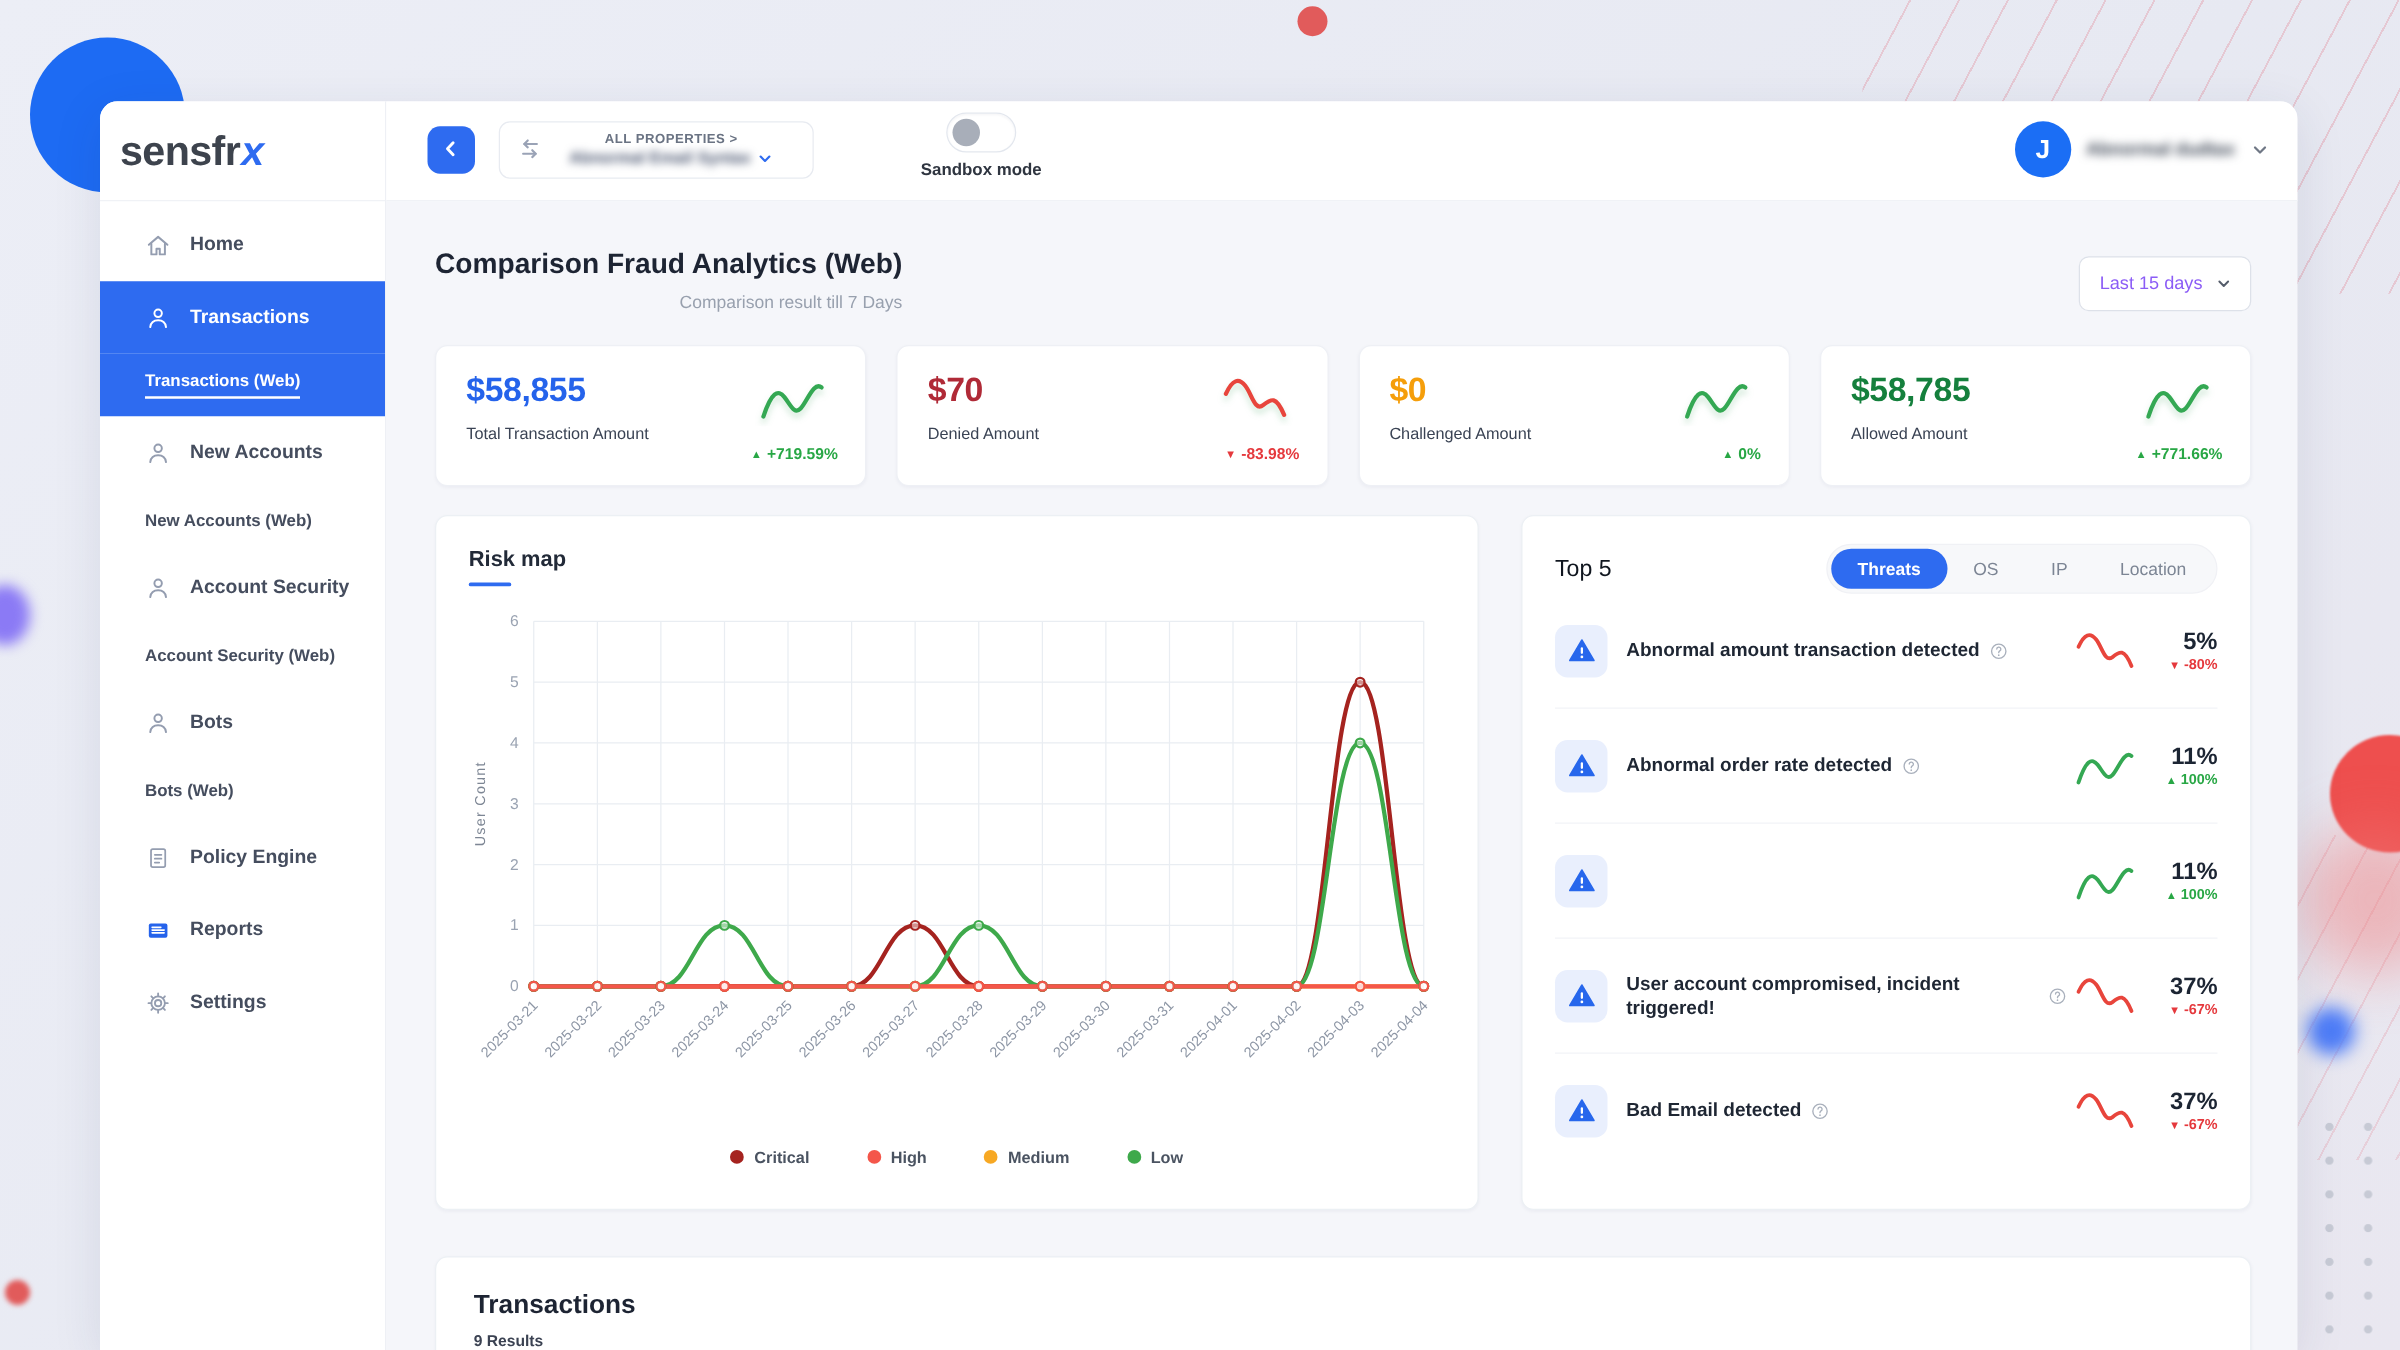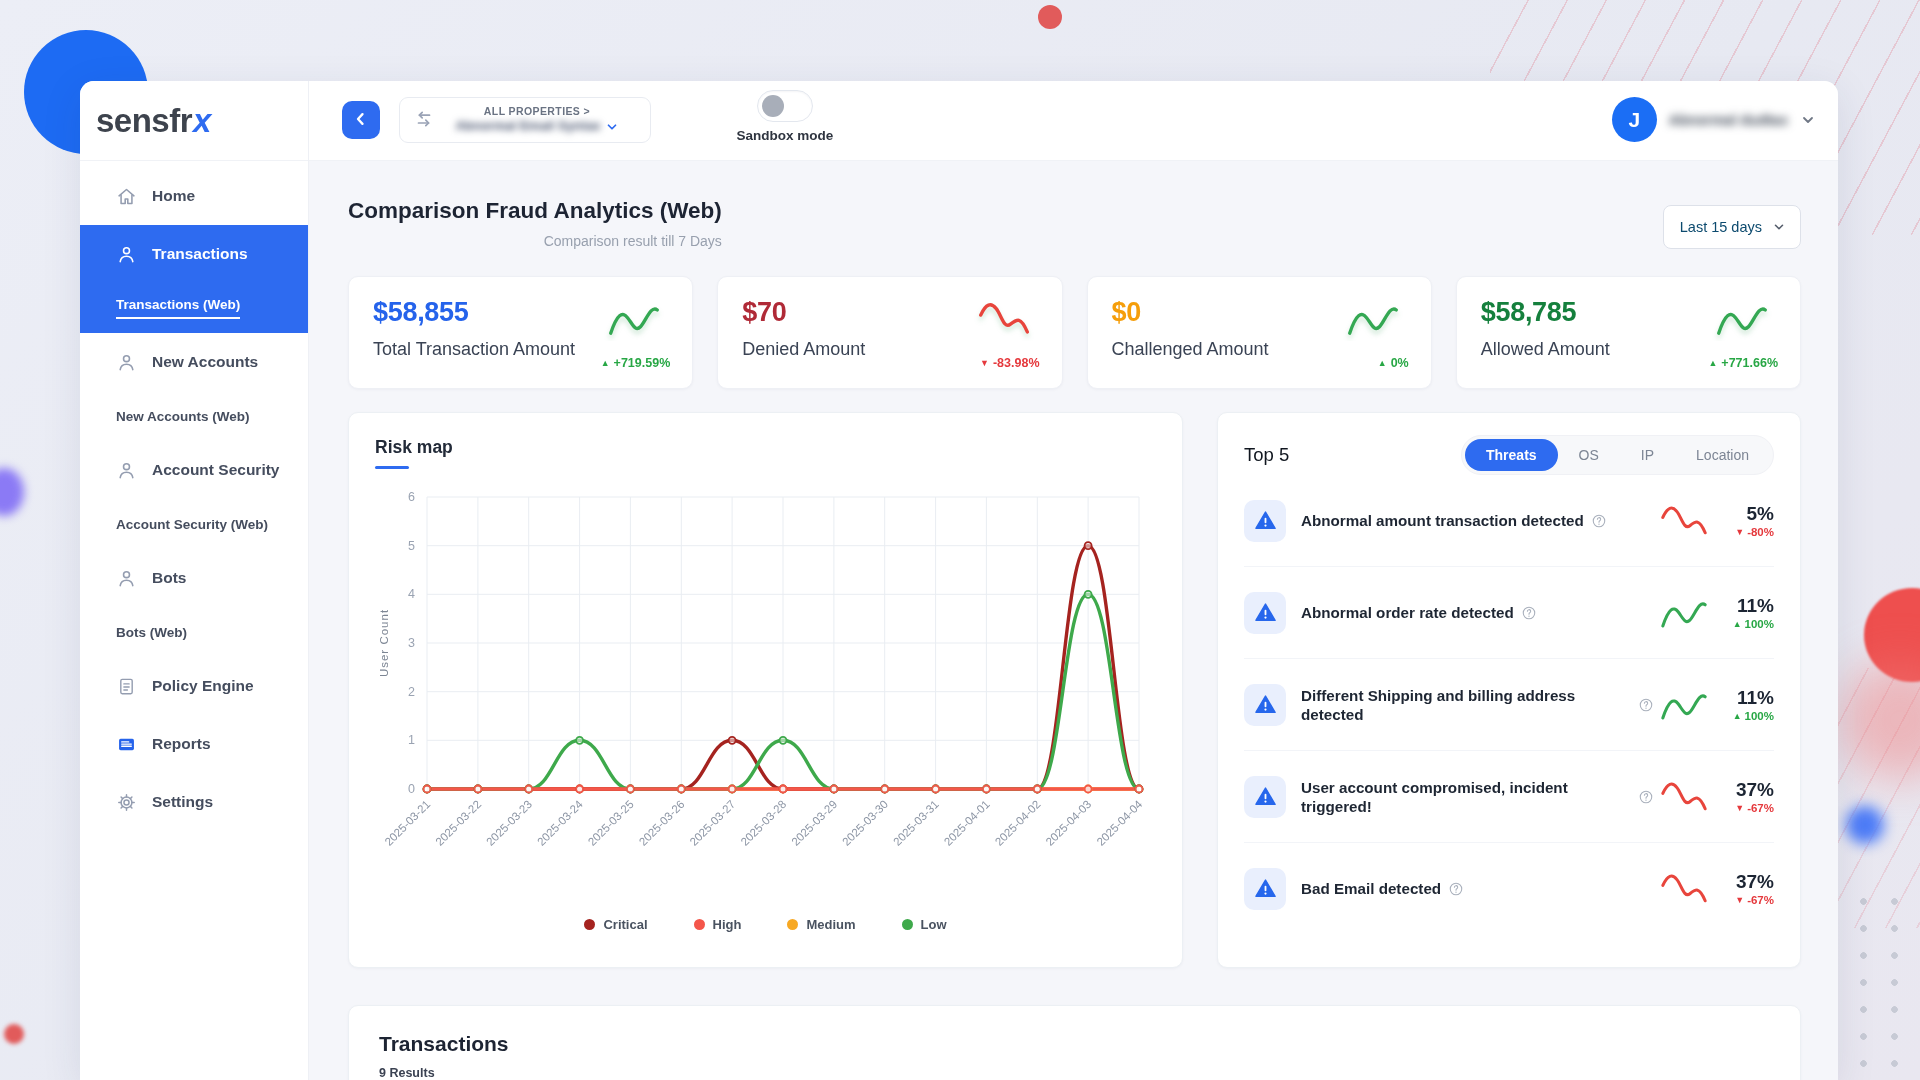--- a/index.html
+++ b/index.html
@@ -71,29 +71,29 @@
   .avatar{width:45px;height:45px;border-radius:50%;background:#1b6ef5;color:#fff;font-size:21px;font-weight:700;
     display:flex;align-items:center;justify-content:center;}
   .user-name{font-size:14.5px;font-weight:600;color:#3c4554;}
   .user-chip .chev{width:16px;height:16px;color:#6f7785;display:inline-flex;}
 
   .content{flex:1;padding:0 37px 0 39px;overflow:hidden;}
   .page-head{margin-top:37px;display:flex;justify-content:space-between;align-items:flex-start;}
   .page-head h1{margin:0;font-size:22.5px;font-weight:700;color:#1d2433;}
   .subtitle{margin-top:9px;font-size:14px;color:#98a0ae;text-align:right;}
   .range-select{margin-top:7px;background:#fff;border:1px solid #dde1e9;border-radius:8px;height:42px;
-    padding:0 14px 0 16px;display:flex;align-items:center;gap:10px;font-size:14.5px;color:#0c4a6e;cursor:pointer;}
+    padding:0 14px 0 16px;display:flex;align-items:center;gap:10px;font-size:14.5px;color:#8b5cf6;cursor:pointer;}
   .range-select .chev{width:14px;height:14px;color:#555d6b;display:inline-flex;}
 
   
   .stats-row{margin-top:27px;display:flex;gap:24px;}
   .stat-card{flex:1;background:#fff;border:1px solid #eef0f5;border-radius:10px;box-shadow:0 1px 3px rgba(25,35,65,.04);
     padding:20px 22px 18px 24px;display:flex;justify-content:space-between;box-sizing:border-box;height:113px;}
   .stat-value{font-size:27px;font-weight:700;letter-spacing:-.3px;}
-  .stat-label{margin-top:11px;font-size:18px;color:#3a4354;}
+  .stat-label{margin-top:11px;font-size:13px;color:#3a4354;}
   .stat-right{display:flex;flex-direction:column;align-items:flex-end;justify-content:space-between;}
   .spark{width:72px;height:44px;}
   .spark path{filter:drop-shadow(0 3px 2px rgba(60,160,90,.25));}
   .stat-change{font-size:12.5px;font-weight:700;display:flex;align-items:center;gap:4px;}
   .tri{font-size:9px;line-height:1;}
 
   
   .panels-row{margin-top:23px;display:flex;gap:34px;}
   .card{background:#fff;border:1px solid #ecEFF4;border-color:#ecEFf4;border:1px solid #ecF0f4;border-radius:10px;box-shadow:0 1px 3px rgba(25,35,65,.04);}
   .risk-card{width:835px;min-width:835px;height:556px;padding:24px 26px;box-sizing:border-box;}
@@ -564,30 +564,20 @@
     </div>
   </div>
               <div class="t5-row">
     <div class="t5-icon">
                   <svg viewBox="0 0 24 24">
                     <path d="M12 3.2 22 20.2H2Z" fill="#2767ec" stroke="#2767ec" stroke-width="1.5" stroke-linejoin="round"></path>
                     <rect x="11.05" y="9.2" width="1.9" height="5.6" rx="0.95" fill="#fff"></rect>
                     <circle cx="12" cy="17.3" r="1.15" fill="#fff"></circle>
                   </svg>
                 </div>
-    <div class="t5-label">
-                  <span>Different Shipping and billing address detected</span>
-                  <span class="help">
-                    <svg viewBox="0 0 24 24" fill="none">
-                      <circle cx="12" cy="12" r="8.6" stroke="#a9b0bc" stroke-width="1.6"></circle>
-                      <path d="M9.6 9.4a2.45 2.45 0 1 1 3.6 2.2c-.75.45-1.2.95-1.2 1.8v.3" stroke="#a9b0bc" stroke-width="1.6" stroke-linecap="round"></path>
-                      <circle cx="12" cy="16.7" r="1" fill="#a9b0bc"></circle>
-                    </svg>
-                  </span>
-                </div>
     <div class="t5-right">
       <svg class="t5-spark" viewBox="0 0 40 34">
                     <path d="M2,28 C7,13 11,11 15,16 S21,27 25,23 S33,6 38,10" fill="none" stroke="#34a853" stroke-width="2.6" stroke-linecap="round"></path>
                   </svg>
       <div class="t5-nums">
         <div class="t5-pct">11%</div>
         <div class="t5-change up">
                       <span class="tri up">▲</span>
                       <span>100%</span>
                     </div>

